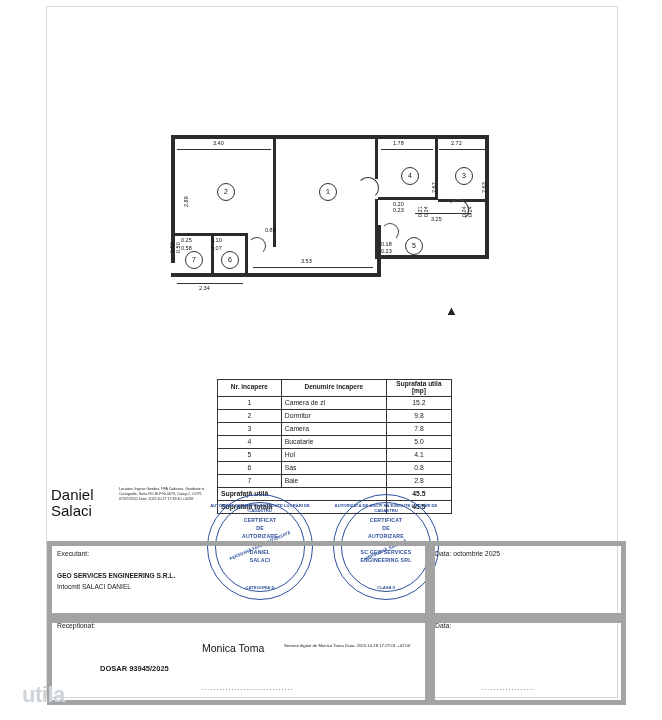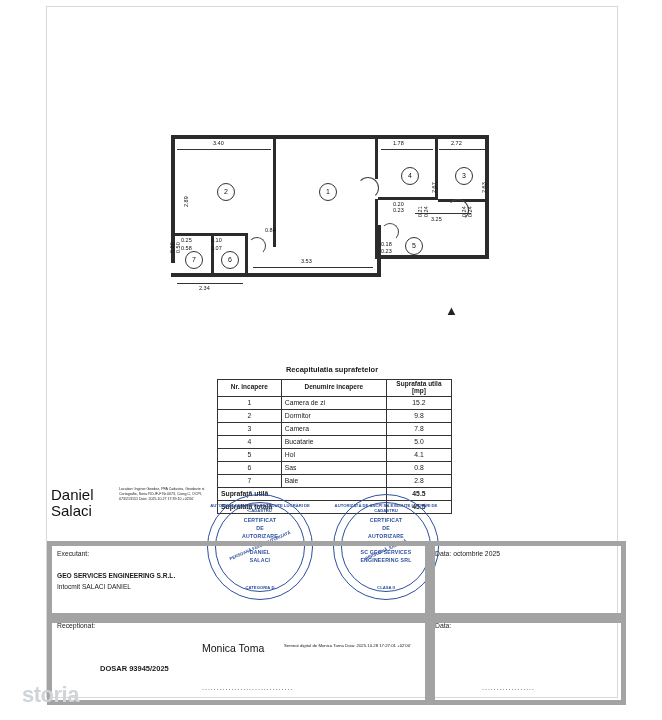--- a/index.html
+++ b/index.html
@@ -305,21 +305,20 @@
     <div class="dim" style="left:86px;top:112px;">0.10</div>
     <div class="dim" style="left:56px;top:120px;">0.58</div>
     <div class="dim" style="left:86px;top:120px;">0.07</div>
     <div class="dim" style="left:306px;top:91px;">3.25</div>
     <div class="dim v" style="left:44px;top:128px;">0.60</div>
     <div class="dim v" style="left:50px;top:128px;">0.50</div>
   </div>
 
   <div class="north">▲</div>
 
-  <div class="recap-title">Recapitulatia suprafetelor</div>
 
   <table class="recap">
     <thead>
       <tr>
         <th style="width:62px">Nr. incapere</th>
         <th style="width:110px">Denumire incapere</th>
         <th style="width:63px">Suprafata utila [mp]</th>
       </tr>
     </thead>
     <tbody>
@@ -423,13 +422,13 @@
     <div class="dots1">...............................</div>
   </div>
 
   <div class="box b-data2">
     <div class="lbl">Data:</div>
     <div class="dots2">..................</div>
   </div>
 
 </div>
 
-<div class="storia">storia</div>
+<div class="storia">utila</div>
 
 </body></html>

